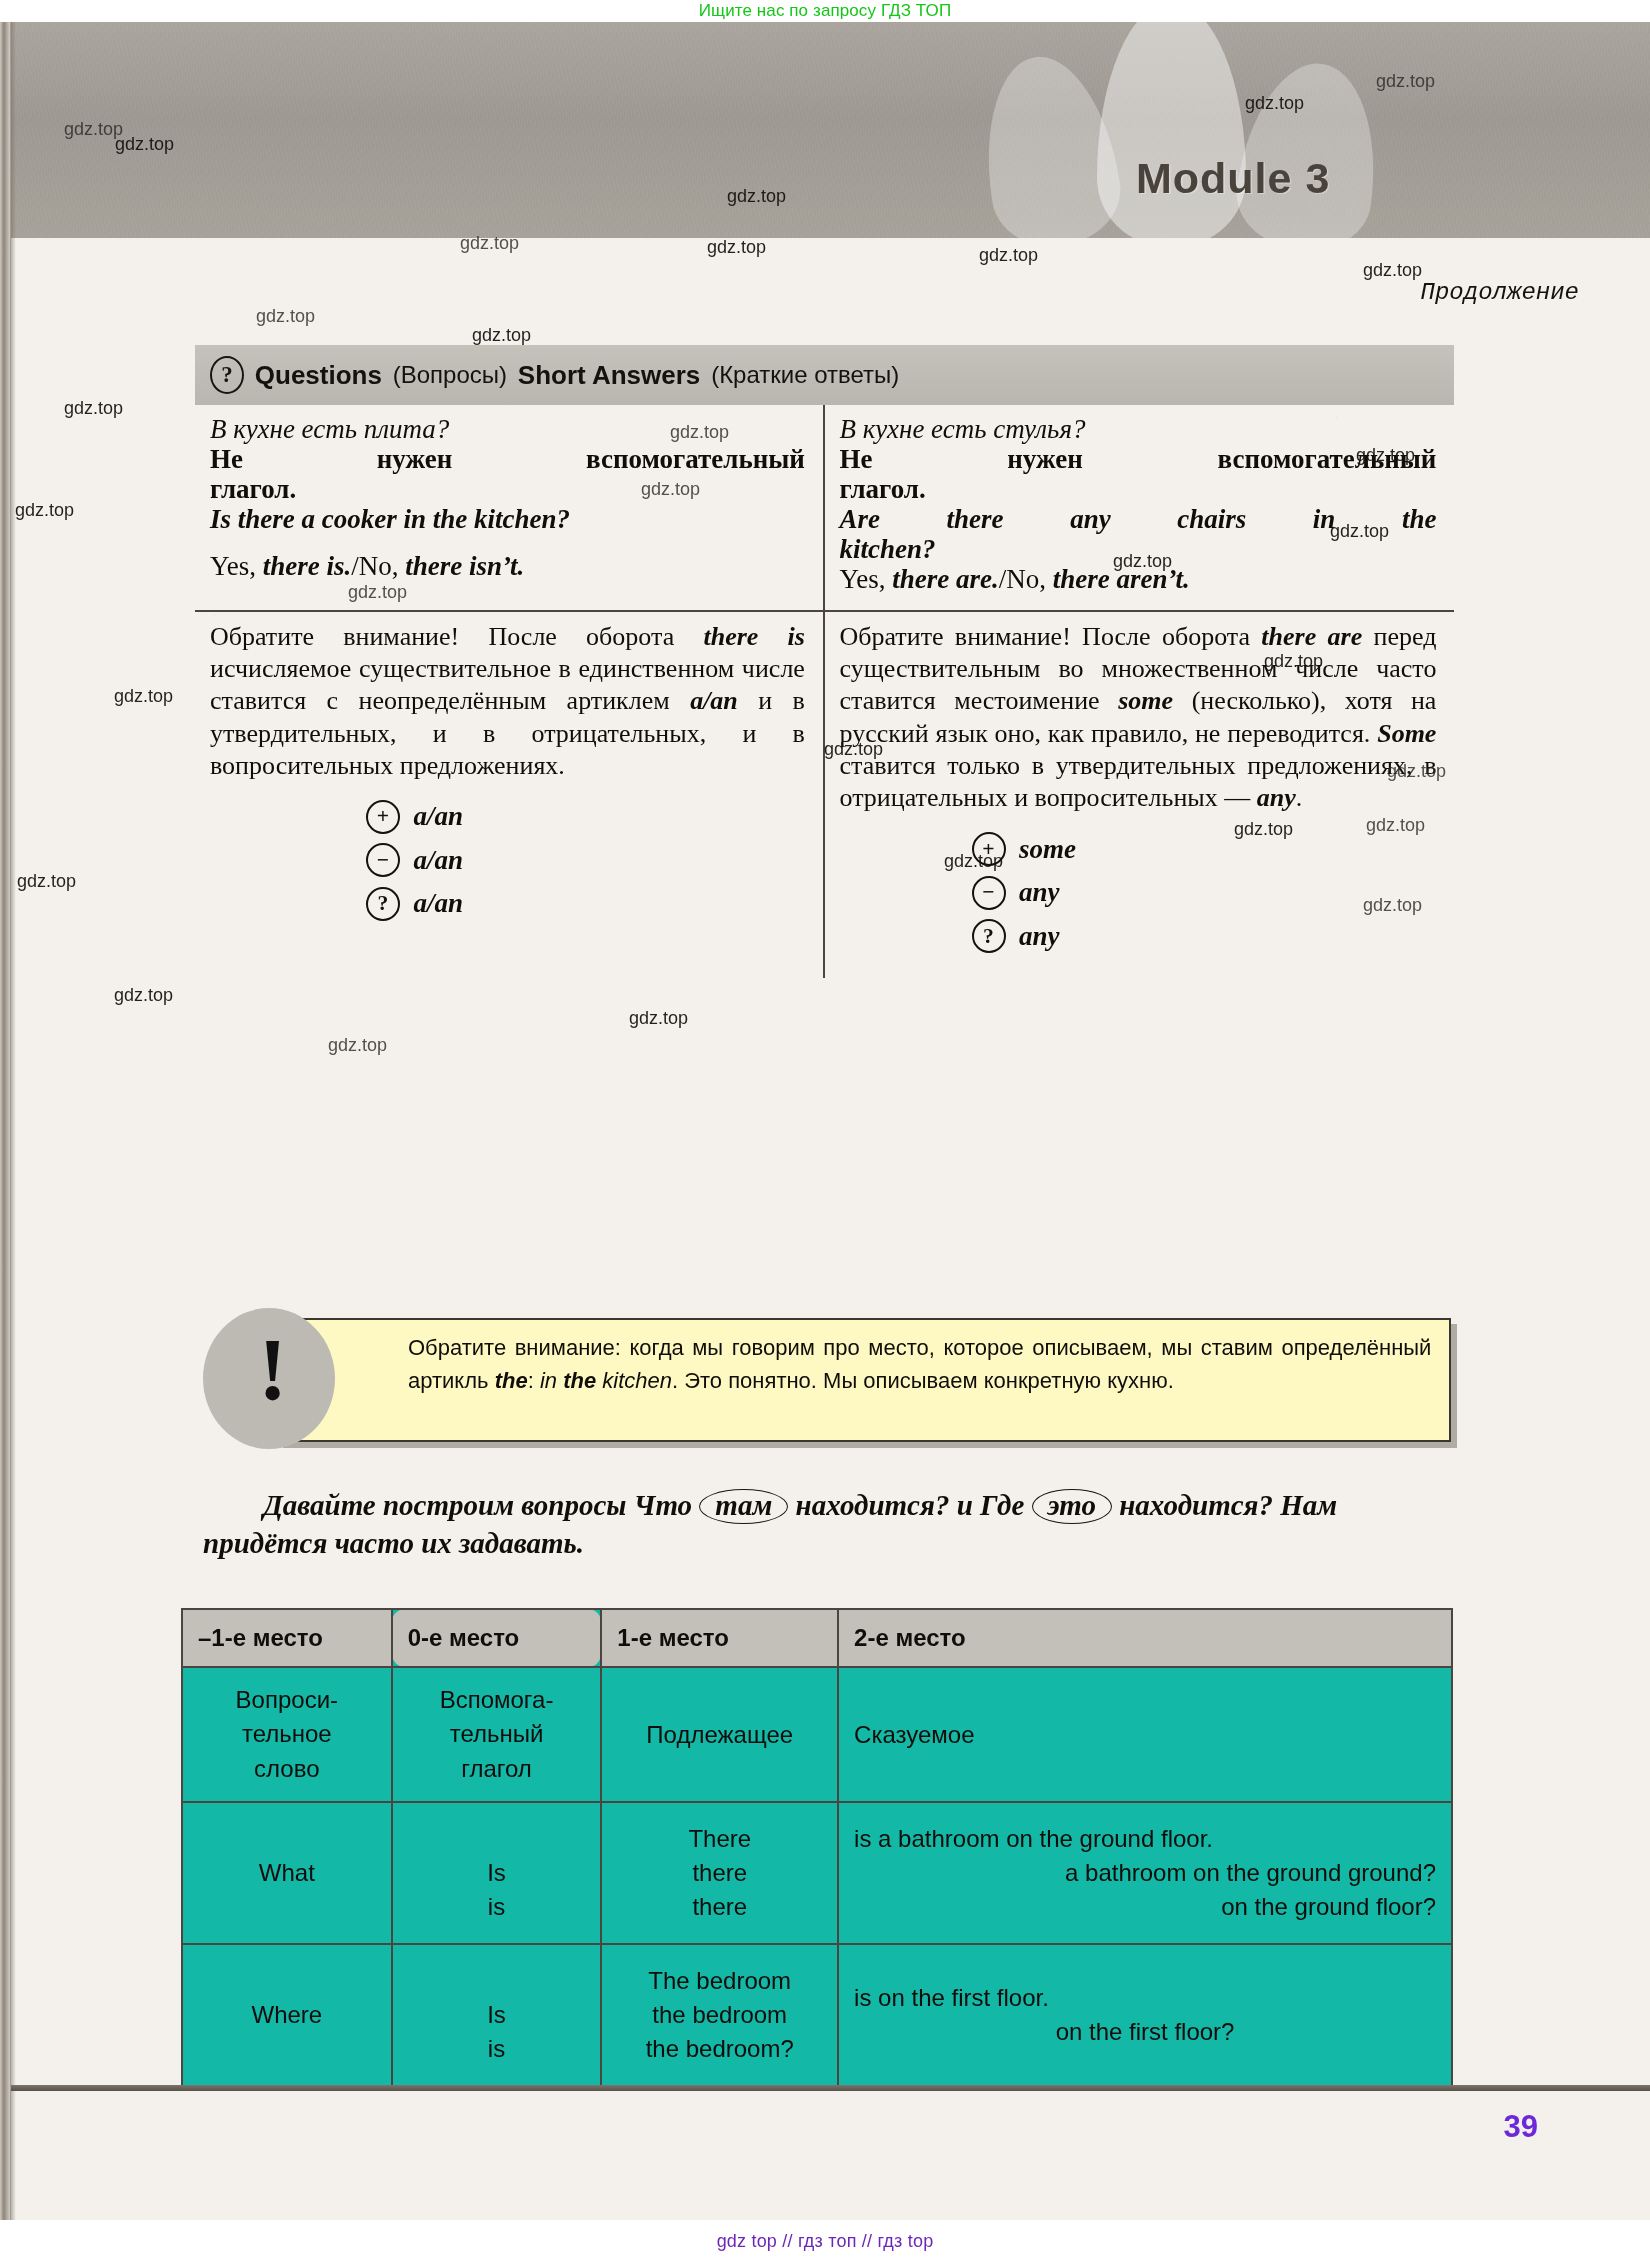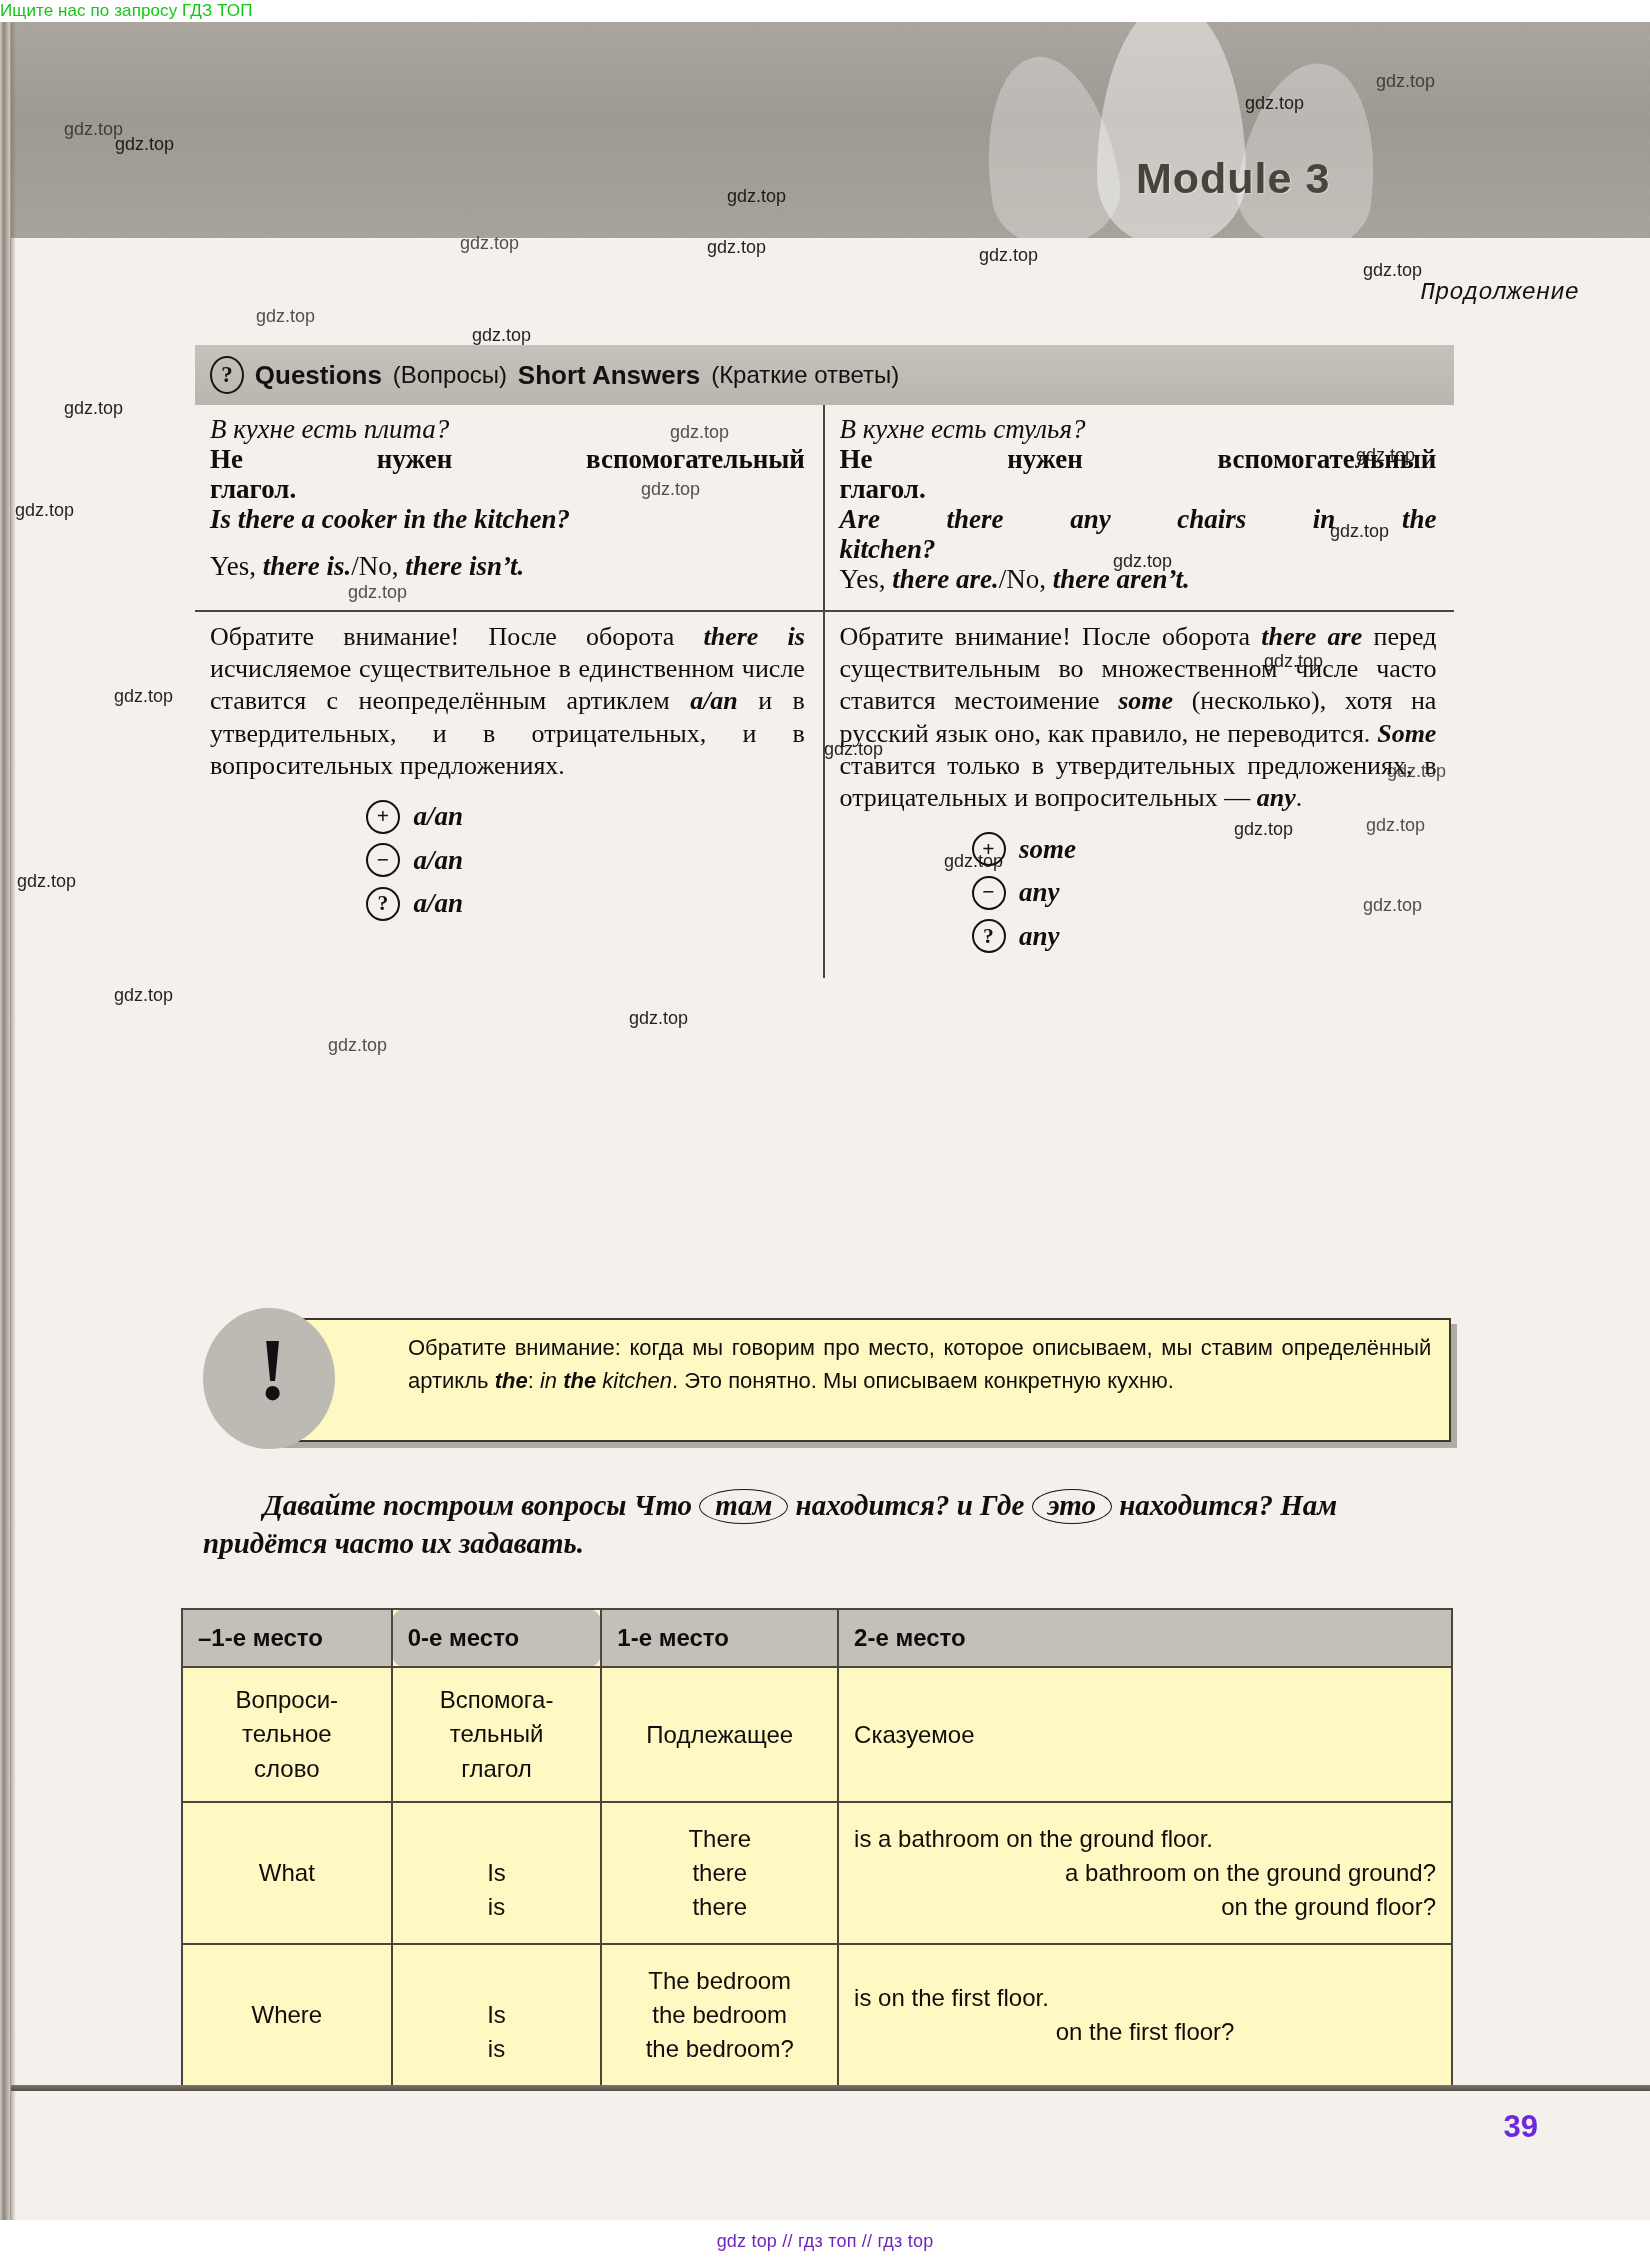--- a/index.html
+++ b/index.html
@@ -12,21 +12,21 @@
     position: relative;
     overflow: hidden;
   }
 
   
   #promo-strip {
     position: absolute;
     left: 0; top: 0;
     width: 1650px; height: 22px;
     background: #ffffff;
-    display: flex; align-items: center; justify-content: flex-start;
+    display: flex; align-items: center; justify-content: center;
   }
   #promo-strip .promo-text {
     color: #13c715;
     font-family: "Liberation Sans", sans-serif;
     font-size: 17px;
     letter-spacing: 0.1px;
     white-space: nowrap;
   }
 
   
@@ -244,21 +244,21 @@
     line-height: 1.0;
   }
 
   
   #place-table {
     position: absolute;
     left: 181px; top: 1586px;
     width: 1272px;
     border-collapse: collapse;
     z-index: 4;
-    background: #fef9c3;
+    background: #14b8a6;
   }
   #place-table th, #place-table td {
     border: 2px solid #4b4540;
     font-family: "Liberation Sans", sans-serif;
     color: #100d0a;
     vertical-align: middle;
   }
   #place-table thead th {
     background: #c3bfb9;
     font-size: 24px;

